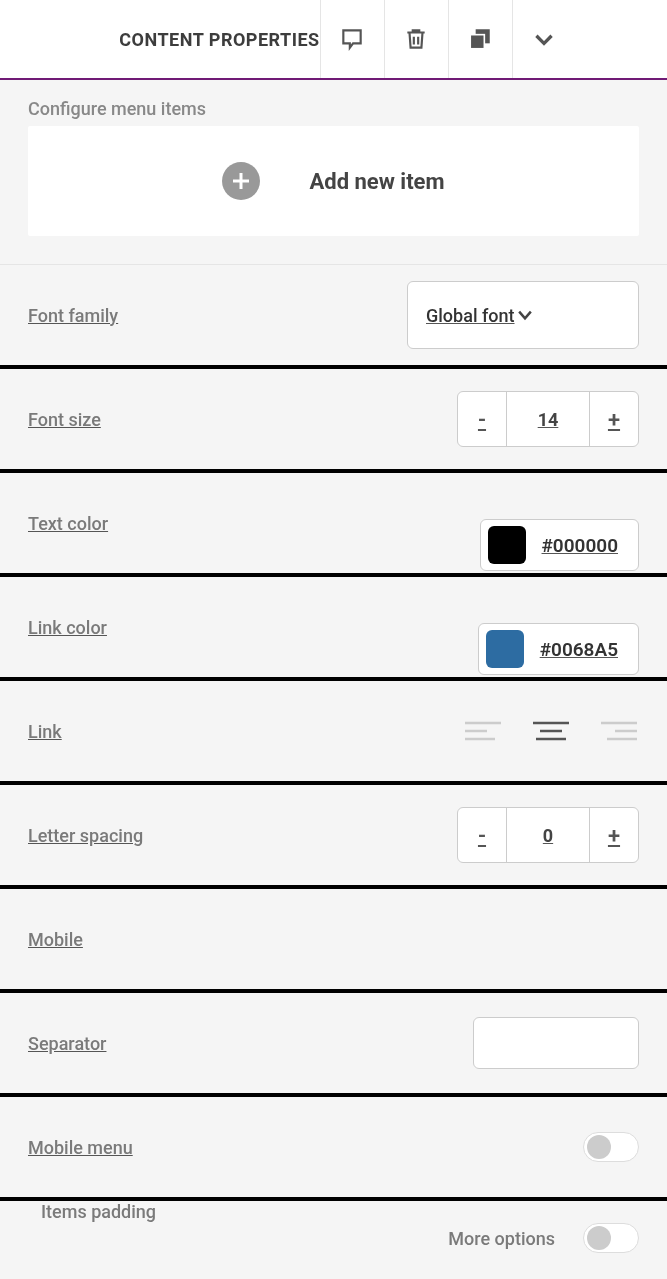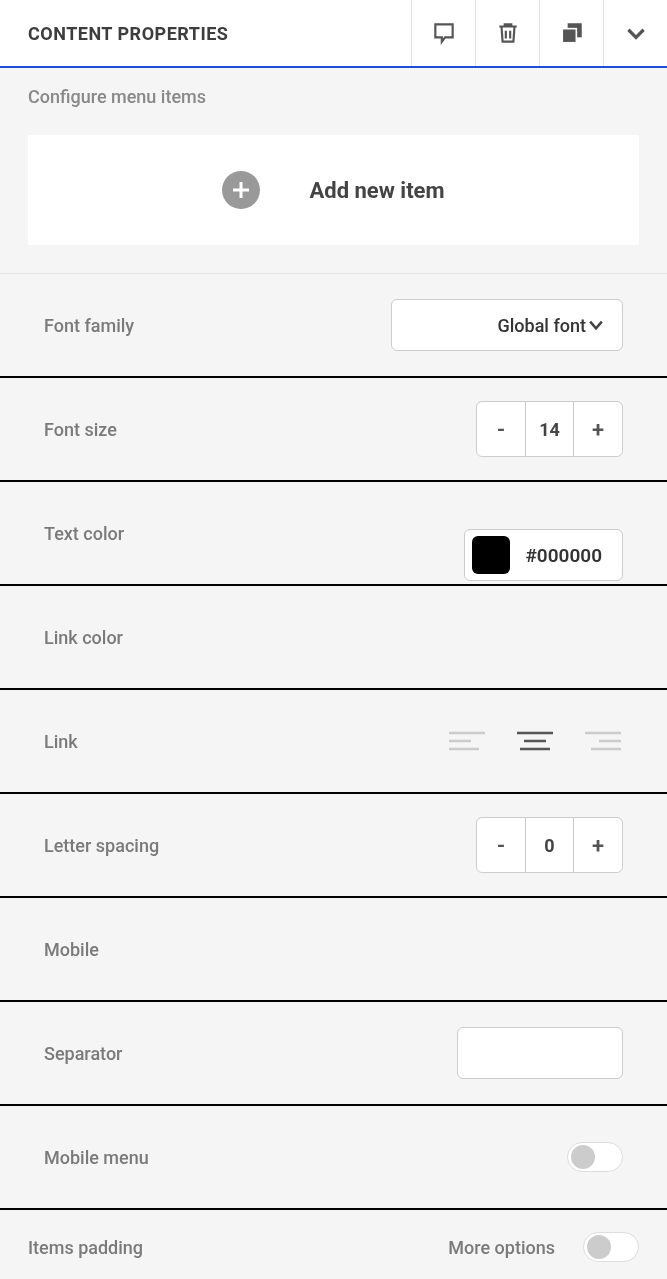--- a/index.html
+++ b/index.html
@@ -5,24 +5,24 @@
     * { box-sizing: border-box; margin: 0; padding: 0; }
     body {
       font-family: -apple-system, BlinkMacSystemFont, "Segoe UI", Roboto, Helvetica, Arial, sans-serif;
       width: 667px;
       background: #f5f5f5;
       color: #555;
     }
     .header {
       display: flex;
       align-items: center;
-      justify-content: space-between;
-      background: #fff;
-      border-bottom: 2px solid #1d4ed8;
-      height: 68px;
+      justify-content: center;
+      background: #fff;
+      border-bottom: 2px solid #701a75;
+      height: 80px;
     }
     .header-title {
       font-size: 18px;
       font-weight: 700;
       color: #3d3d3d;
       letter-spacing: 0.5px;
       padding-left: 28px;
       text-transform: uppercase;
     }
     .header-icons {
@@ -42,21 +42,21 @@
     .header-icon.duplicate svg { fill: #555; stroke: none; }
     .header-icon.collapse svg { stroke: #555; stroke-width: 3; }
     .config-section {
       padding: 18px 28px 28px;
       border-bottom: 1px solid #e5e5e5;
     }
     .config-label {
       font-size: 18px;
       color: #888;
       font-weight: 500;
-      margin-bottom: 28px;
+      margin-bottom: 7px;
     }
     .add-item {
       background: #fff;
       border-radius: 2px;
       display: flex;
       align-items: center;
       justify-content: center;
       padding: 36px 0;
       gap: 18px;
       cursor: pointer;
@@ -75,38 +75,39 @@
       font-size: 22px;
       font-weight: 700;
       color: #444;
       margin-left: 31px;
     }
 
     .row {
       display: flex;
       align-items: center;
       justify-content: space-between;
-      padding: 0 44px;
+      padding: 0 28px;
       min-height: 104px;
-      border-bottom: 2px solid #000000;
+      border-bottom: 4px solid #000000;
+      text-decoration: underline;
     }
     .row-label {
       font-size: 18px;
       color: #7a7a7a;
       font-weight: 500;
     }
 
     .select-box {
       display: flex;
       align-items: center;
-      justify-content: flex-end;
+      justify-content: flex-start;
       background: #fff;
       border: 1px solid #ccc;
       border-radius: 6px;
-      height: 52px;
+      height: 68px;
       padding: 0 16px 0 18px;
       width: 232px;
       cursor: pointer;
     }
     .select-text {
       font-size: 18px;
       color: #333;
       font-weight: 500;
     }
     .select-text.bold { font-weight: 700; }
@@ -126,21 +127,21 @@
       display: flex;
       align-items: center;
       justify-content: center;
       font-size: 22px;
       font-weight: 600;
       color: #555;
       cursor: pointer;
       user-select: none;
     }
     .stepper-value {
-      width: 49px;
+      width: 84px;
       display: flex;
       align-items: center;
       justify-content: center;
       border-left: 1px solid #ccc;
       border-right: 1px solid #ccc;
       font-size: 18px;
       font-weight: 700;
       color: #444;
       text-align: center;
     }
@@ -207,24 +208,24 @@
       width: 24px;
       height: 24px;
       border-radius: 50%;
       background: #ccc;
       top: 2px;
       left: 3px;
     }
 
     .more-options-row {
       display: flex;
-      align-items: center;
       justify-content: space-between;
       padding: 0 28px;
       min-height: 74px;
+      margin-left: 13px;
     }
     .more-right {
       display: flex;
       align-items: center;
       gap: 28px;
     }
     .more-label {
       font-size: 18px;
       color: #7a7a7a;
       font-weight: 500;
@@ -297,20 +298,24 @@
 <div class="row">
   <div class="row-label">Text color</div>
   <div class="color-box">
     <div class="color-swatch" id="swatch-text" style="background: rgb(0, 0, 0);"></div>
     <div class="color-value">#000000</div>
   </div>
 </div>
 
 <div class="row">
   <div class="row-label">Link color</div>
+  <div class="color-box">
+    <div class="color-swatch" id="swatch-link" style="background: rgb(45, 108, 162);"></div>
+    <div class="color-value">#0068A5</div>
+  </div>
 </div>
 
 <div class="row">
   <div class="row-label">Link</div>
   <div class="align-group">
     <div class="align-btn">
       <svg viewBox="0 0 36 24">
           <line x1="0" y1="4" x2="36" y2="4" stroke="#ccc"></line>
           <line x1="0" y1="12" x2="22" y2="12" stroke="#ccc"></line>
           <line x1="0" y1="20" x2="30" y2="20" stroke="#ccc"></line>

